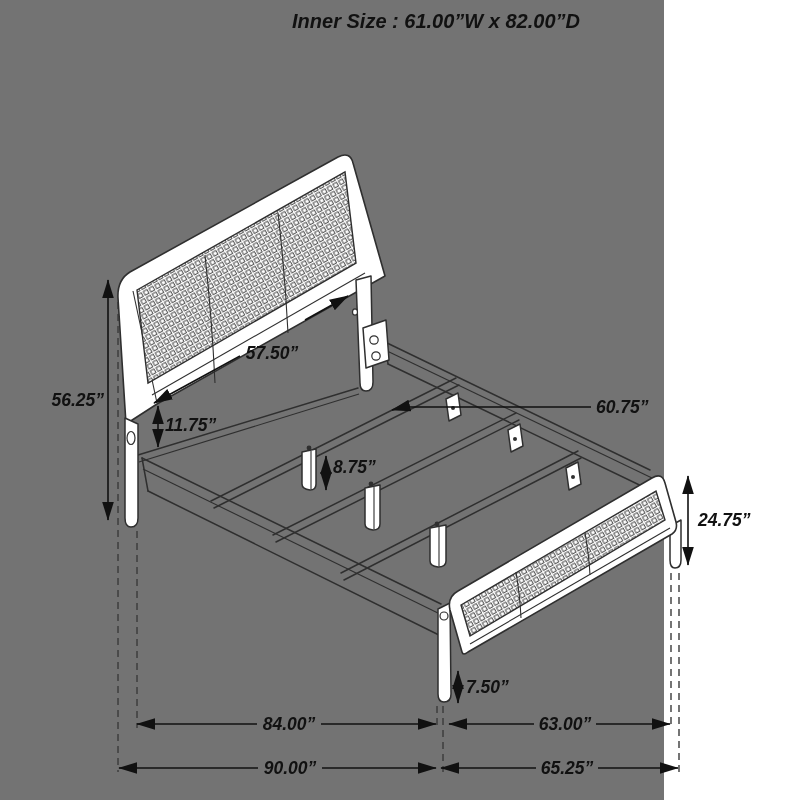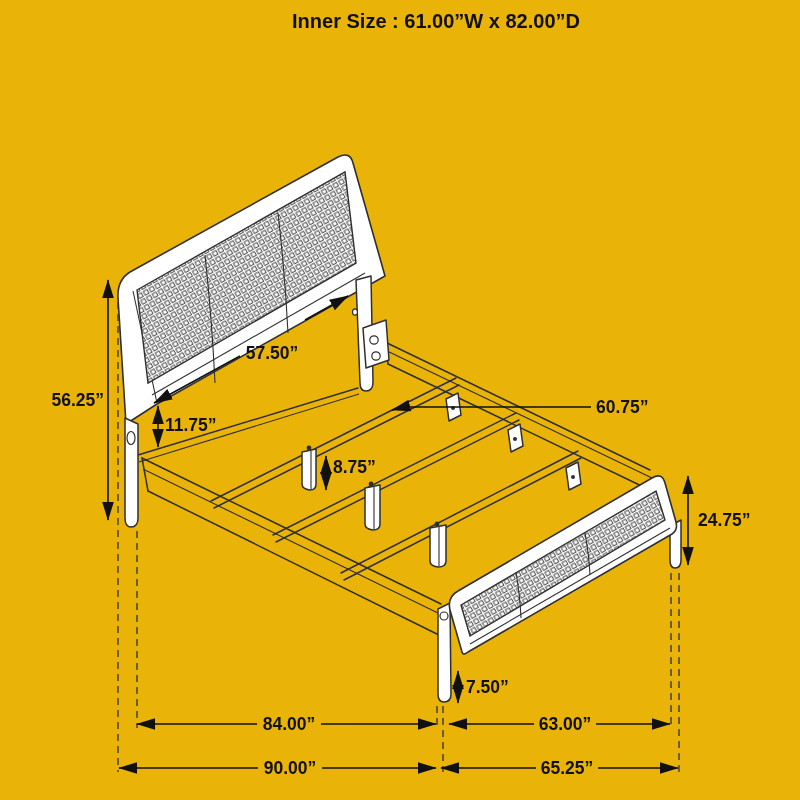--- a/index.html
+++ b/index.html
@@ -1,16 +1,16 @@
 <!DOCTYPE html>
 <html><head>
 <meta charset="utf-8">
 <style>
   html,body{margin:0;padding:0;background:#ffffff;}
-  .stage{width:800px;height:800px;position:relative;background:#eab308;font-family:"Liberation Sans",sans-serif;}
+  .stage{width:664px;height:800px;position:relative;background:#737373;font-family:"Liberation Sans",sans-serif;font-style:italic;}
   svg{display:block;}
   text{font-family:"Liberation Sans",sans-serif;font-weight:bold;fill:#111;}
   .t-title{font-size:20px;}
   .t-dim{font-size:17.5px;}
   .frame{fill:#ffffff;stroke:#2f2f2f;stroke-width:1.6;stroke-linejoin:round;}
   .thin{fill:none;stroke:#2f2f2f;stroke-width:1.1;}
   .struct{fill:none;stroke:#2f2f2f;stroke-width:1.5;stroke-linejoin:round;stroke-linecap:round;}
   .structf{fill:#ffffff;stroke:#2f2f2f;stroke-width:1.5;stroke-linejoin:round;}
   .dim{fill:none;stroke:#111;stroke-width:1.6;}
   .ext{fill:none;stroke:#3a3a3a;stroke-width:1.4;stroke-dasharray:7 5;}

